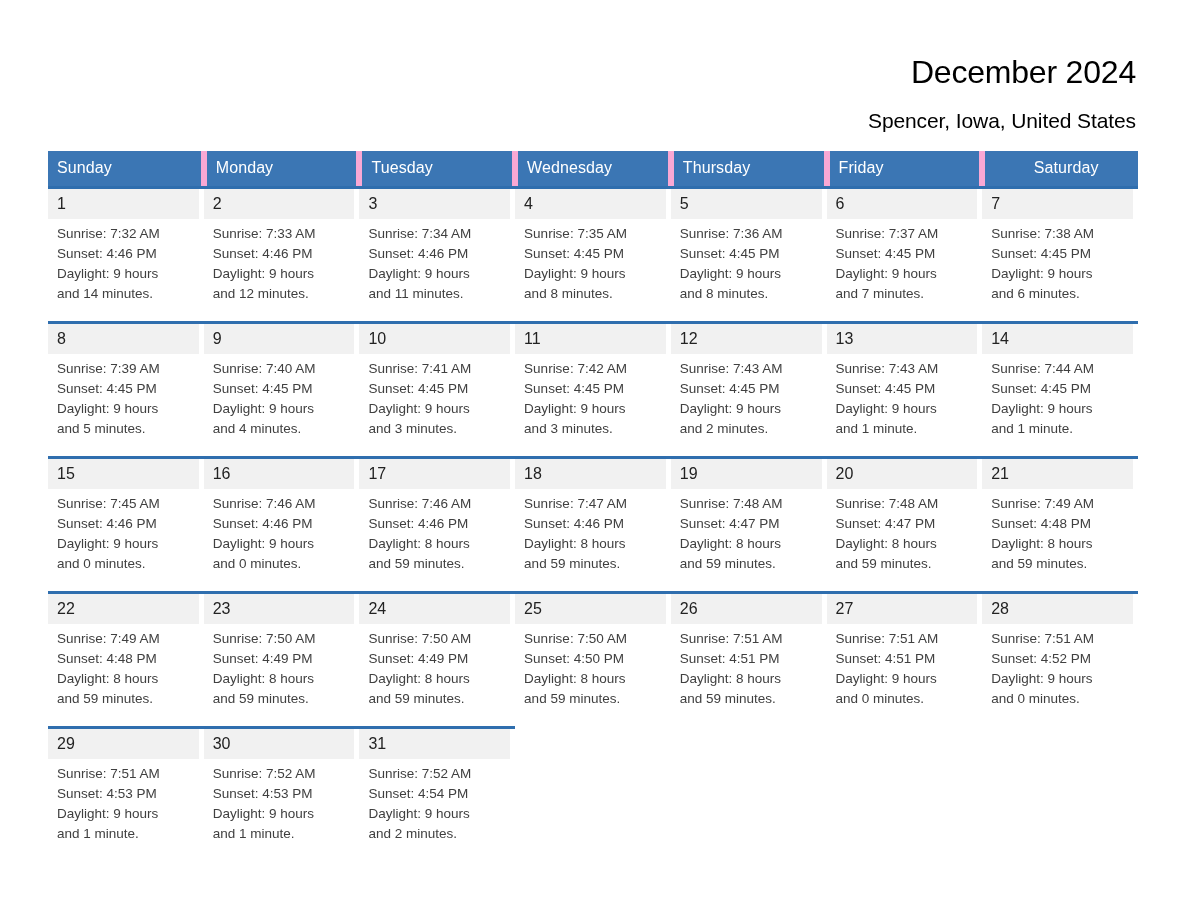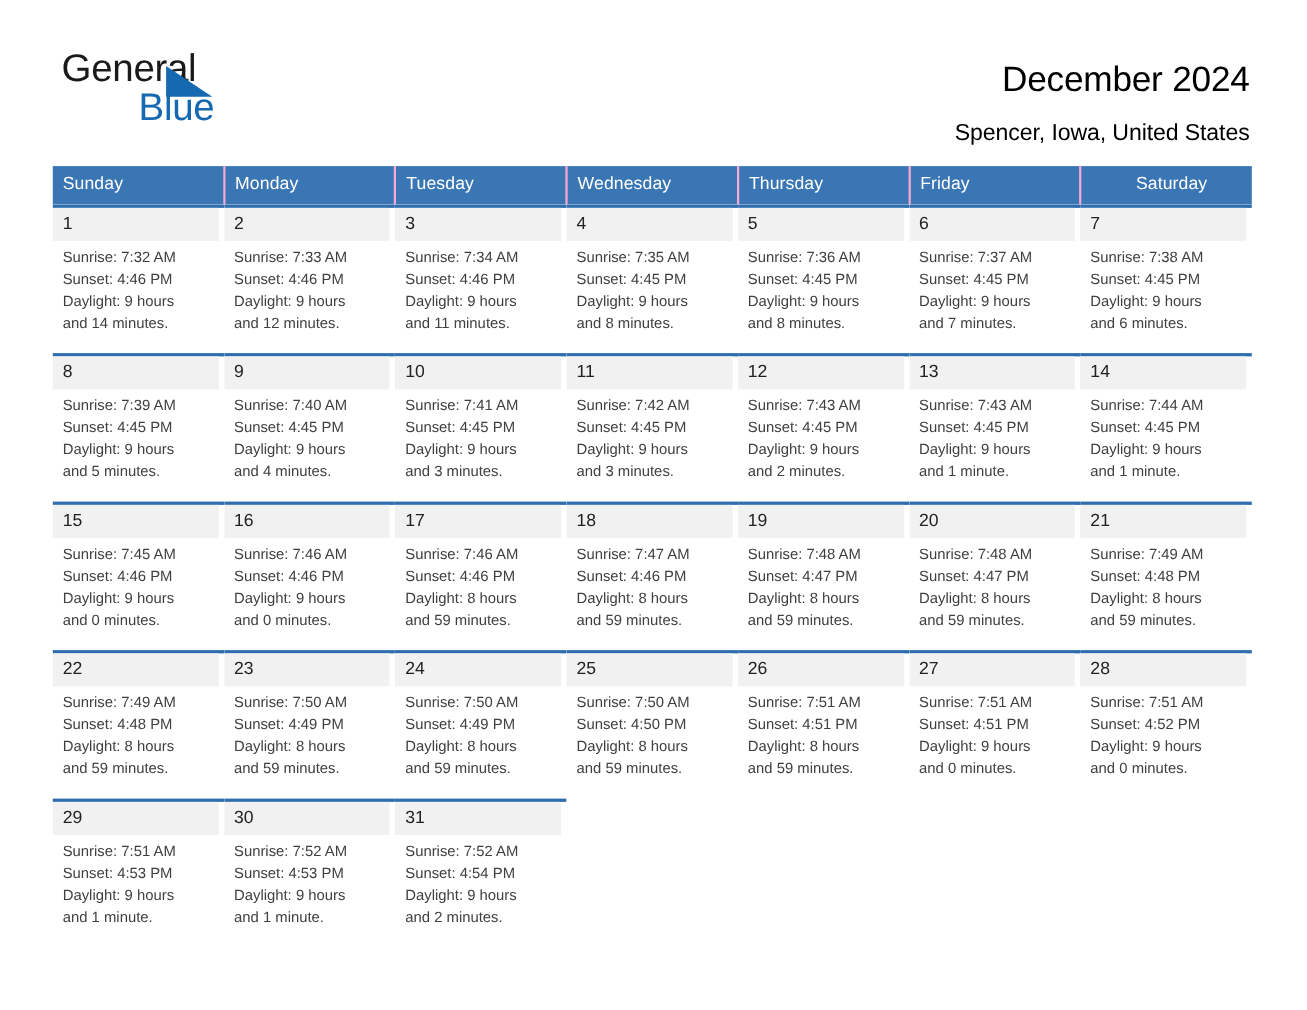--- a/index.html
+++ b/index.html
@@ -90,21 +90,21 @@
     table-layout: fixed;
     width: 1090px;
   }
   .calendar th {
     background: #3b76b4;
     color: #ffffff;
     font-weight: 400;
     font-size: 16px;
     text-align: left;
     padding: 8px 0 9px 9px;
-    border-right: 2px solid #f9a8d4;
+    border-right: 6px solid #f9a8d4;
     letter-spacing: 0.1px;
   }
   .calendar th:last-child { border-right: none; text-align: center; }
 
   .calendar td {
     vertical-align: top;
     padding: 0;
     width: 155.7px;
     height: 135px;
     background: #ffffff;
@@ -136,25 +136,20 @@
   }
   .details div { white-space: nowrap; }
 </style>
 </head>
 <body>
 
 <div class="page">
 
   <div class="header">
 
-    <div class="brand">
-      <span class="brand-general">General</span>
-      <span class="brand-tri"></span>
-      <span class="brand-blue">Blue</span>
-    </div>
 
     <div class="titles">
       <div class="cal-title">December 2024</div>
       <div class="cal-subtitle">Spencer, Iowa, United States</div>
     </div>
 
   </div>
 
   <table class="calendar">
     <thead>

